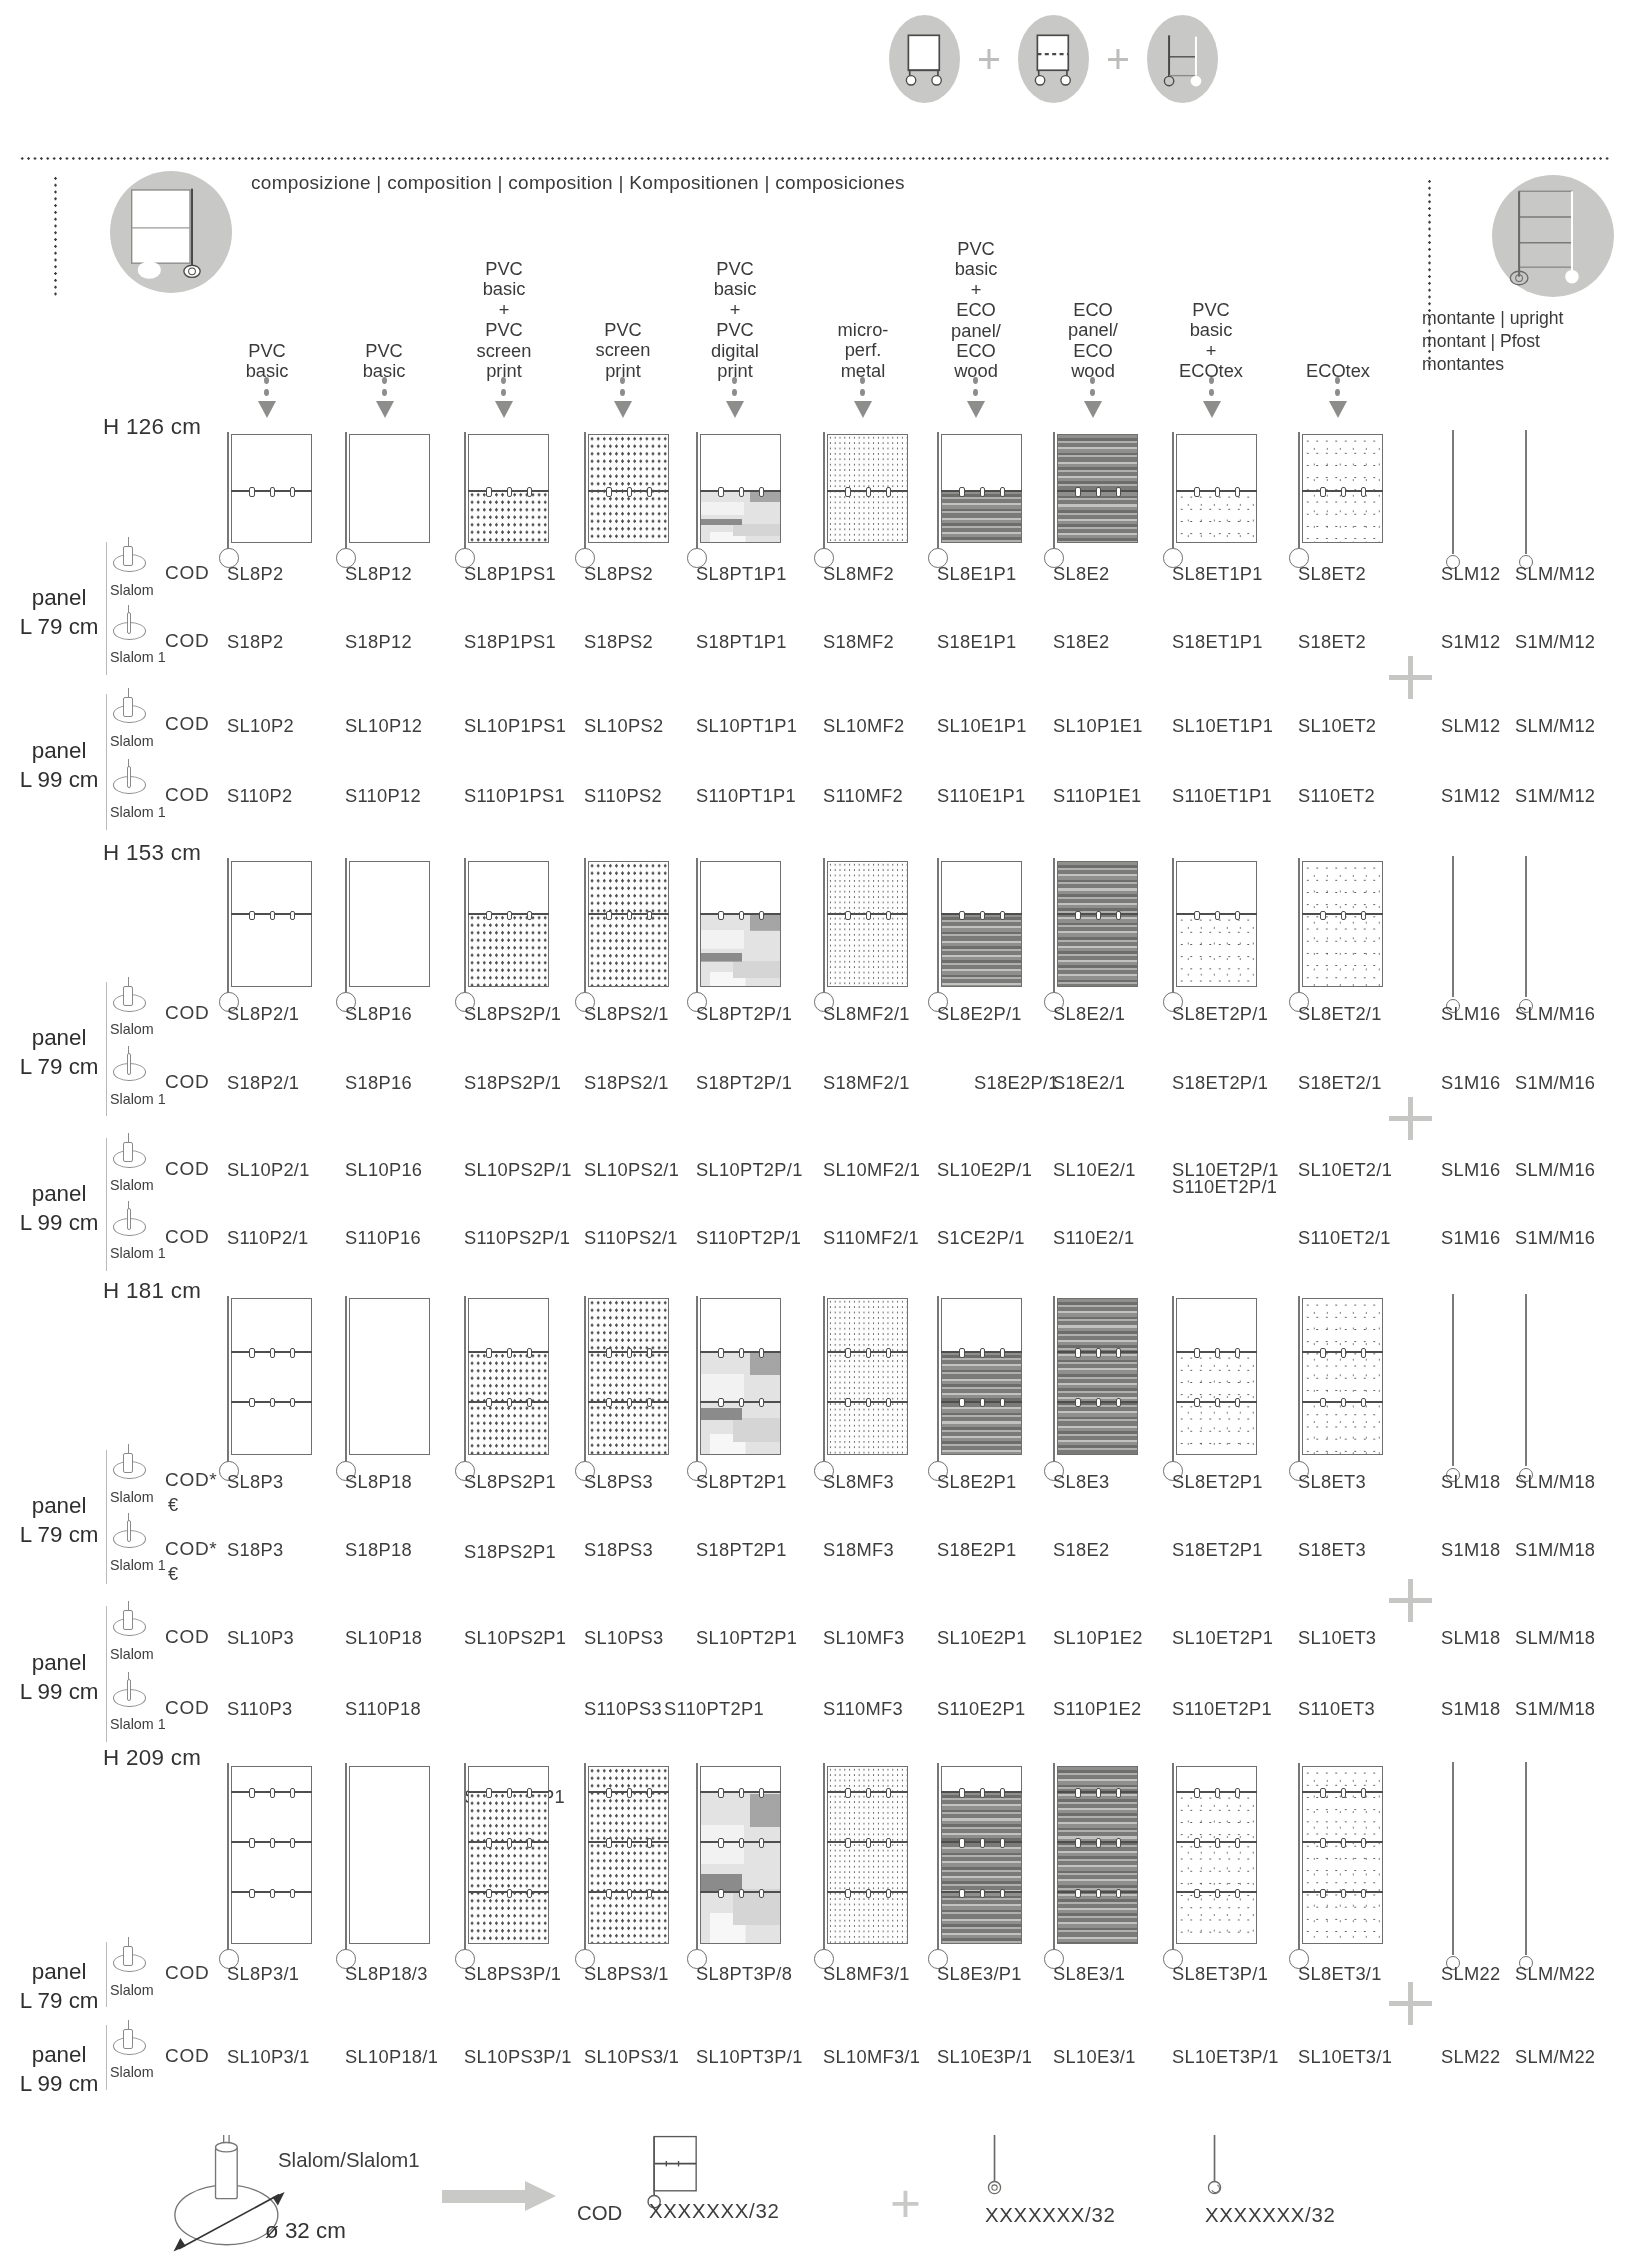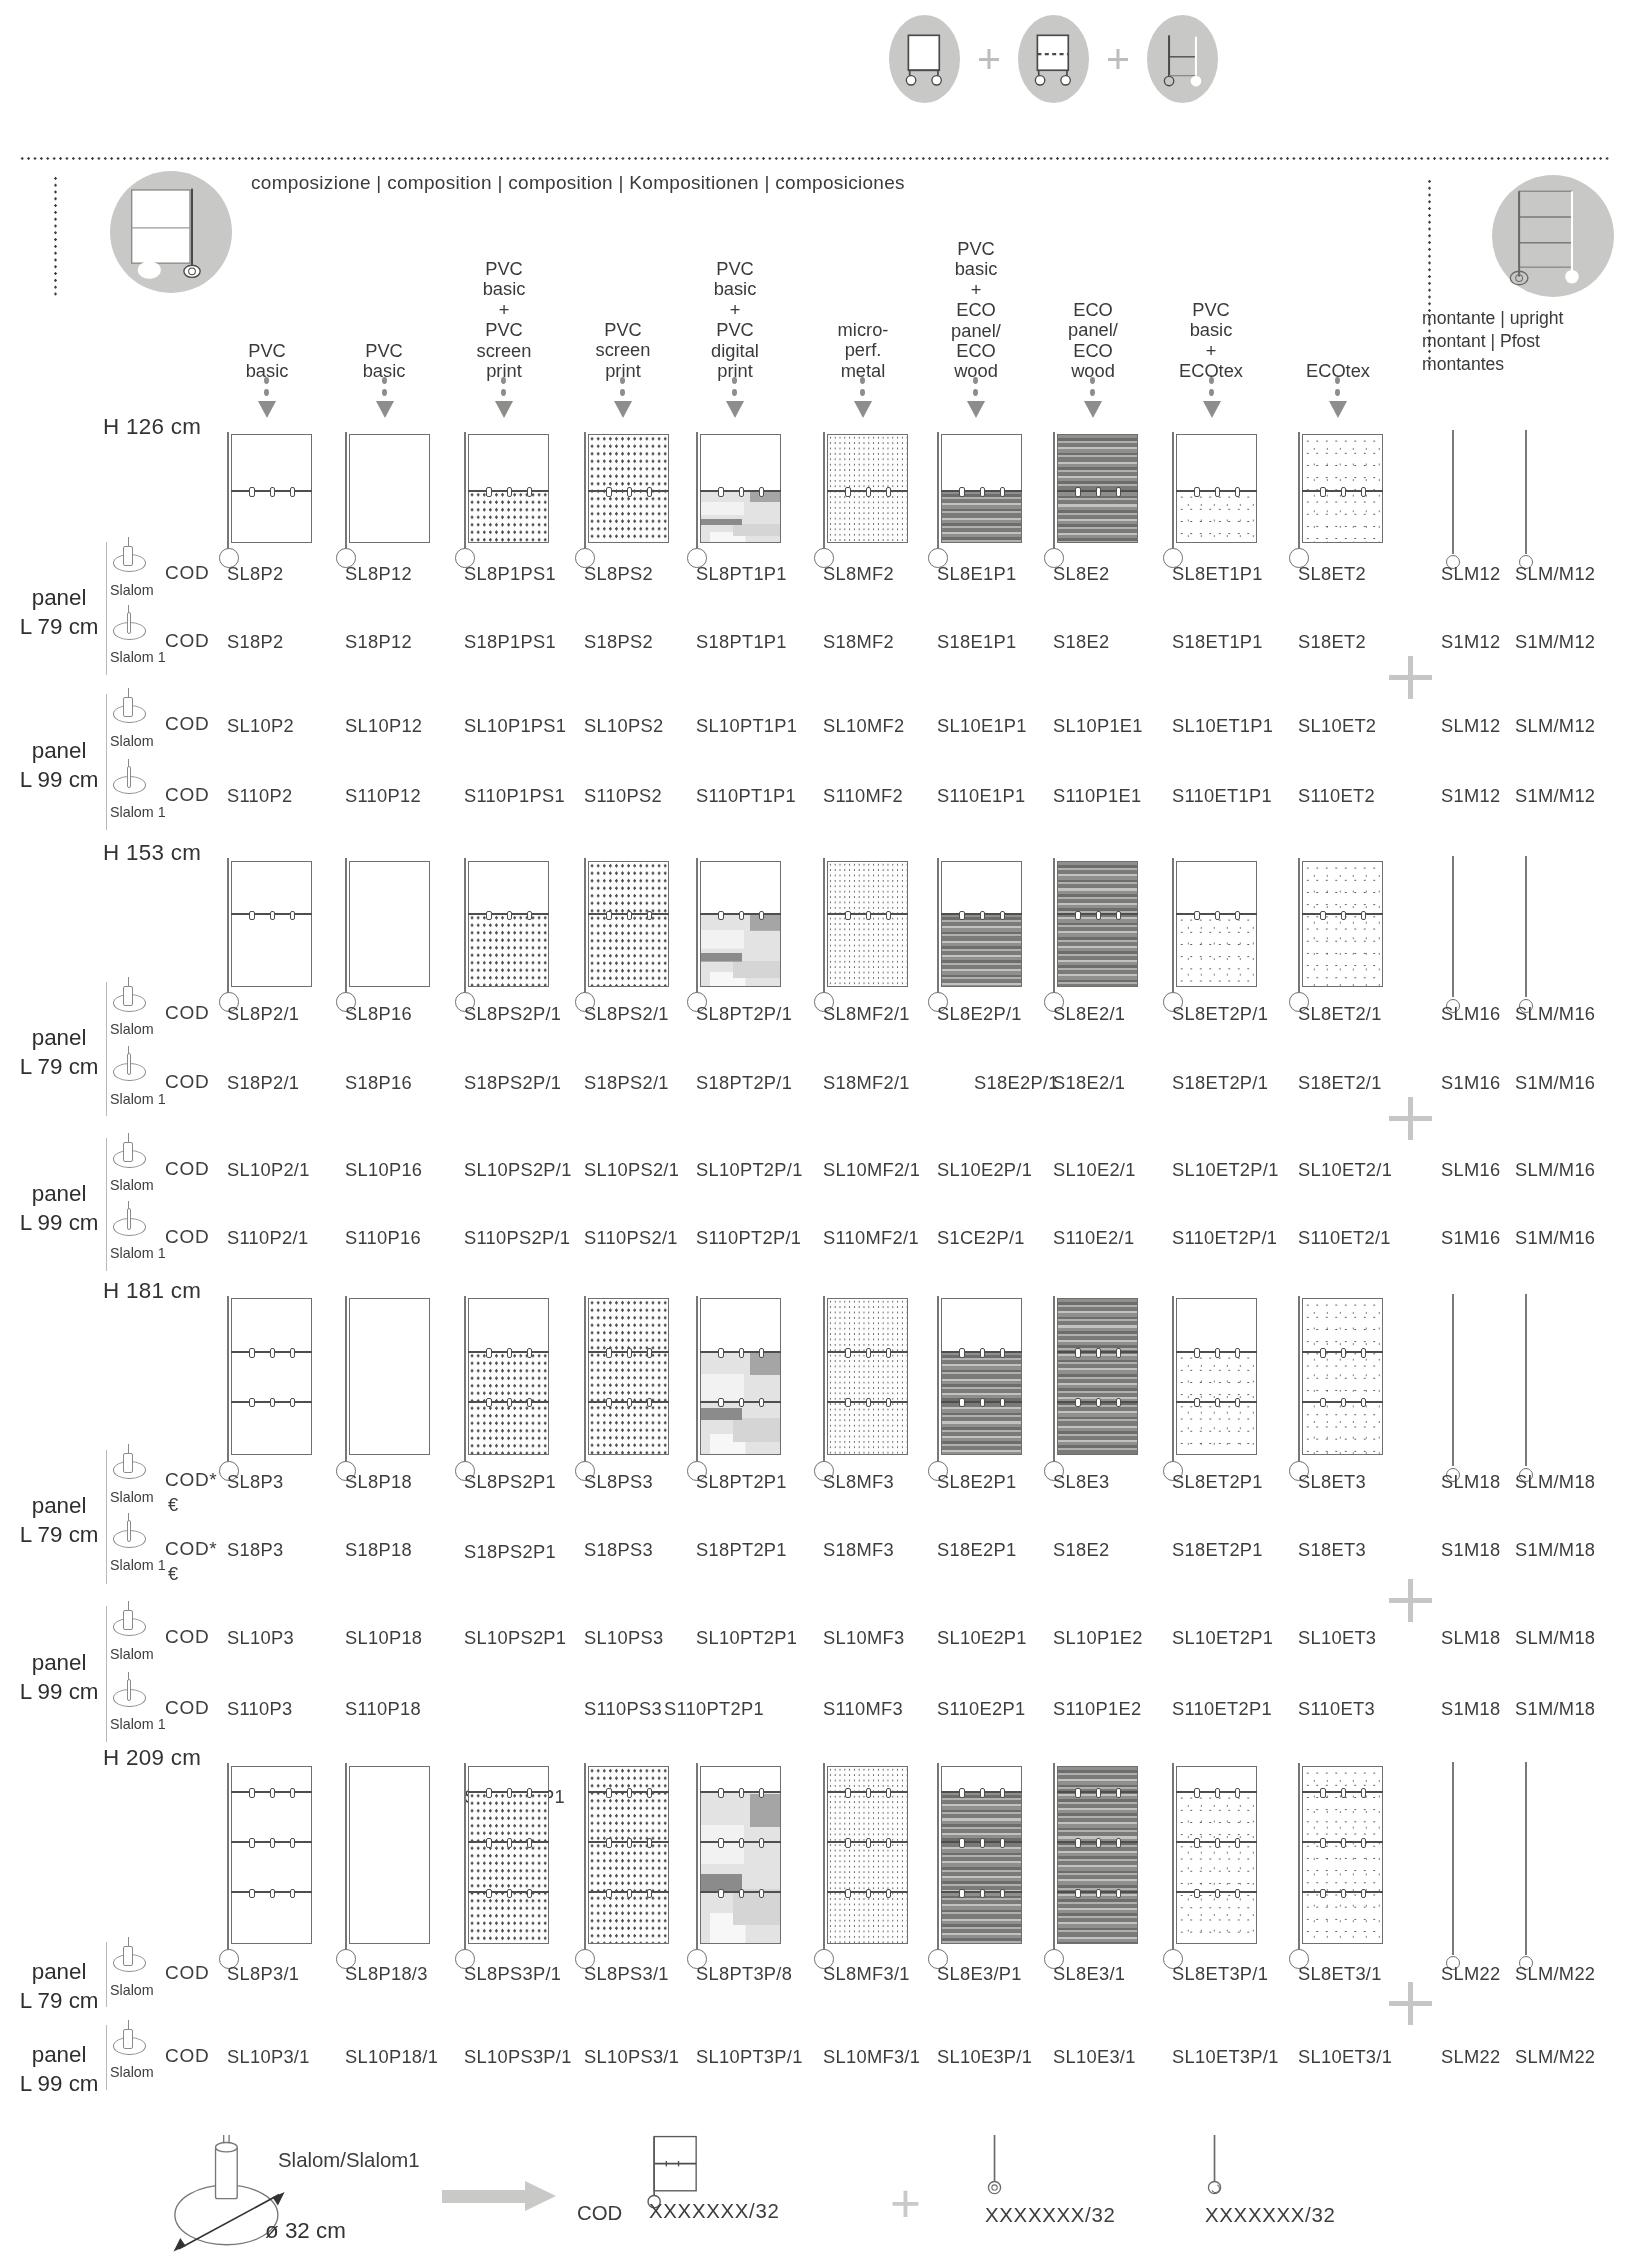--- a/index.html
+++ b/index.html
@@ -643,21 +643,21 @@
     <div class="baselabel" style="left: 110px; top: 1245px;">Slalom 1</div>
     <div class="codlbl" style="left: 165px; top: 1226px;">COD</div>
     <div class="code" style="left: 227px; top: 1227px;">S110P2/1</div>
     <div class="code" style="left: 345px; top: 1227px;">S110P16</div>
     <div class="code" style="left: 464px; top: 1227px;">S110PS2P/1</div>
     <div class="code" style="left: 584px; top: 1227px;">S110PS2/1</div>
     <div class="code" style="left: 696px; top: 1227px;">S110PT2P/1</div>
     <div class="code" style="left: 823px; top: 1227px;">S110MF2/1</div>
     <div class="code" style="left: 937px; top: 1227px;">S1CE2P/1</div>
     <div class="code" style="left: 1053px; top: 1227px;">S110E2/1</div>
-    <div class="code" style="left: 1172px; top: 1227px;">S110ET2P/1</div>
+    <div class="code" style="left: 1172px; top: 1176px;">S110ET2P/1</div>
     <div class="code" style="left: 1298px; top: 1227px;">S110ET2/1</div>
     <div class="code" style="left: 1441px; top: 1227px;">S1M16</div>
     <div class="code" style="left: 1515px; top: 1227px;">S1M/M16</div>
     <div class="hlabel" style="left: 103px; top: 1278px;">H 181 cm</div>
     <div class="panel" style="left: 231px; top: 1298px; height: 157px;">
       <div class="divider" style="top: calc(34% - 0.7px);">
         <i style="left: calc(25% - 2px);"></i>
         <i style="left: calc(50% - 2px);"></i>
         <i style="left: calc(75% - 2px);"></i>
       </div>

